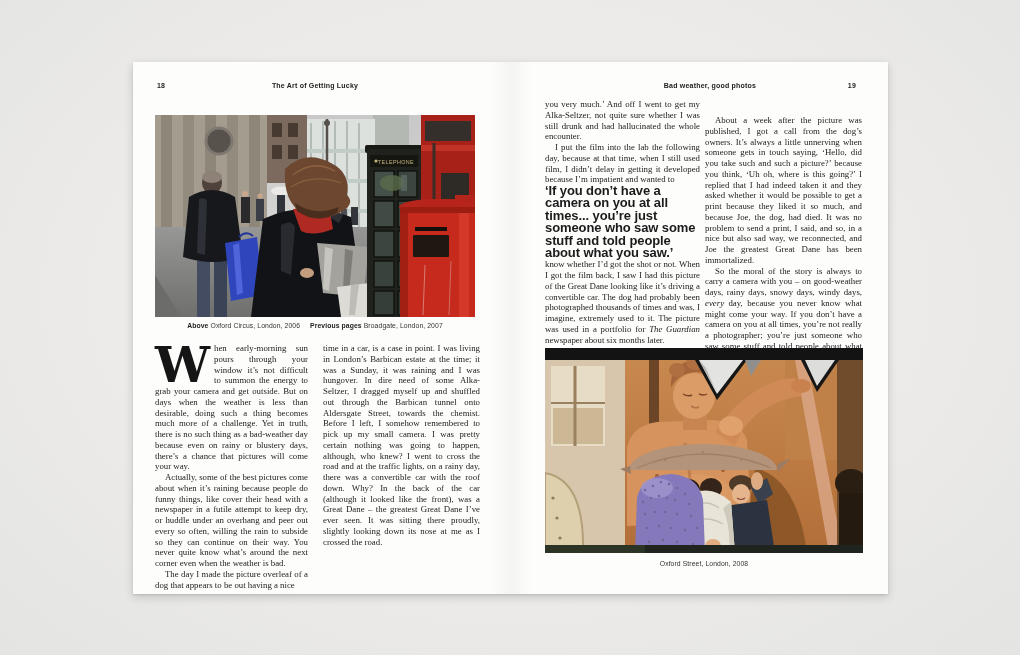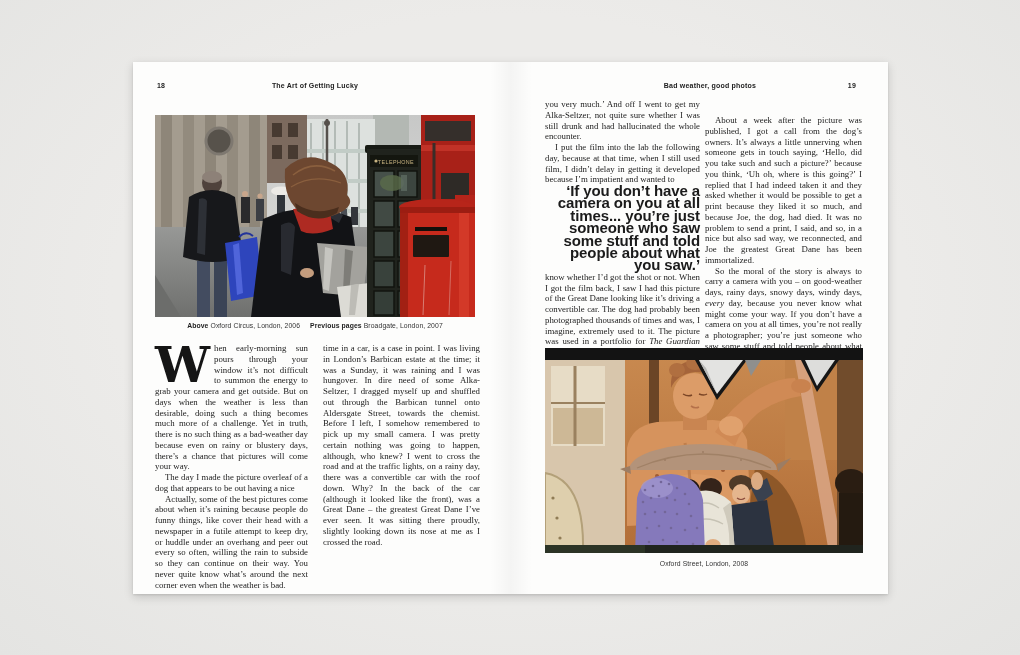--- a/index.html
+++ b/index.html
@@ -52,23 +52,23 @@
   .rcol2{left:572px;top:37px;width:157px;margin-top:16px;}
   .dropcap{
     float:left;
     font-family:"DejaVu Serif",serif;font-weight:700;
     font-size:49px;line-height:41px;
     padding:2px 4px 0 0;color:#151515;
   }
   .pullquote{
     margin:9px 0 8px 0;
     font-family:"Liberation Sans",sans-serif;
-    font-weight:700;font-size:15px;line-height:12.4px;
+    font-weight:700;font-size:13px;line-height:12.4px;
     letter-spacing:-.1px;color:#1b1b1b;
-    text-align:right;text-indent:0;
+    text-align:left;text-indent:0;
   }
   .ital{font-style:italic;}
 </style>
 </head>
 <body>
 
 <div class="stage">
   <div class="book">
 
     <span class="runhead pn-left">18</span>
@@ -212,22 +212,22 @@
         <line x1="296" y1="146" x2="294" y2="200" stroke="#e8cfc9" stroke-width="1" opacity=".4"></line>
       </g>
     </svg>
 
     <div class="caption cap-left">
       <b>Above</b><span> Oxford Circus, London, 2006</span><span class="cap-sep"></span><b>Previous pages</b><span> Broadgate, London, 2007</span>
     </div>
 
     <div class="col lcol1">
       <p><span class="dropcap">W</span><span>hen early-morning sun pours through your window it’s not difficult to summon the energy to grab your camera and get outside. But on days when the weather is less than desirable, doing such a thing becomes much more of a challenge. Yet in truth, there is no such thing as a bad-weather day because even on rainy or blustery days, there’s a chance that pictures will come your way.</span></p>
+      <p class="indent">Actually, some of the best pictures come about when it’s raining because people do funny things, like cover their head with a newspaper in a futile attempt to keep dry, or huddle under an overhang and peer out every so often, willing the rain to subside so they can continue on their way. You never quite know what’s around the next corner even when the weather is bad.</p>
       <p class="indent">The day I made the picture overleaf of a dog that appears to be out having a nice</p>
-      <p class="indent">Actually, some of the best pictures come about when it’s raining because people do funny things, like cover their head with a newspaper in a futile attempt to keep dry, or huddle under an overhang and peer out every so often, willing the rain to subside so they can continue on their way. You never quite know what’s around the next corner even when the weather is bad.</p>
     </div>
     <div class="col lcol2">
       <p>time in a car, is a case in point. I was living in London’s Barbican estate at the time; it was a Sunday, it was raining and I was hungover. In dire need of some Alka-Seltzer, I dragged myself up and shuffled out through the Barbican tunnel onto Aldersgate Street, towards the chemist. Before I left, I somehow remembered to pick up my small camera. I was pretty certain nothing was going to happen, although, who knew? I went to cross the road and at the traffic lights, on a rainy day, there was a convertible car with the roof down. Why? In the back of the car (although it looked like the front), was a Great Dane – the greatest Great Dane I’ve ever seen. It was sitting there proudly, slightly looking down its nose at me as I crossed the road.</p>
     </div>
 
     <div class="col rcol1">
       <p>you very much.’ And off I went to get my Alka-Seltzer, not quite sure whether I was still drunk and had hallucinated the whole encounter.</p>
       <p class="indent">I put the film into the lab the following day, because at that time, when I still used film, I didn’t delay in getting it developed because I’m impatient and wanted to</p>
       <p class="pullquote">‘If you don’t have a camera on you at all times... you’re just someone who saw some stuff and told people about what you saw.’</p>
       <p><span>know whether I’d got the shot or not. When I got the film back, I saw I had this picture of the Great Dane looking like it’s driving a convertible car. The dog had probably been photographed thousands of times and was, I imagine, extremely used to it. The picture was used in a portfolio for </span><span class="ital">The Guardian</span><span> newspaper about six months later.</span></p>

